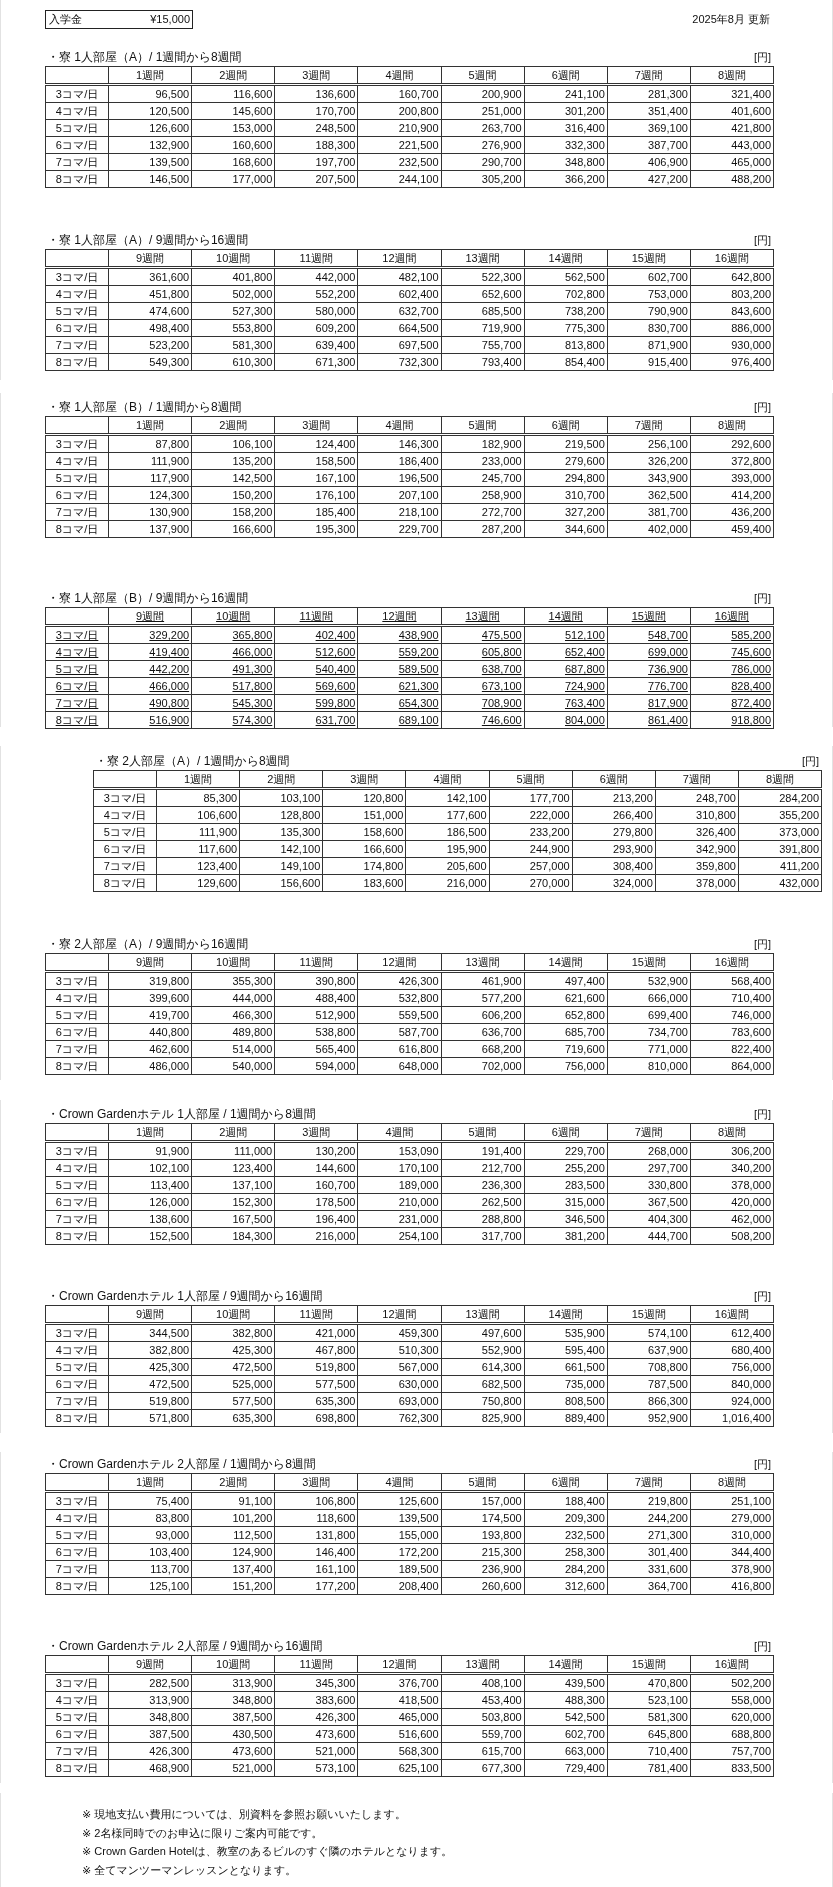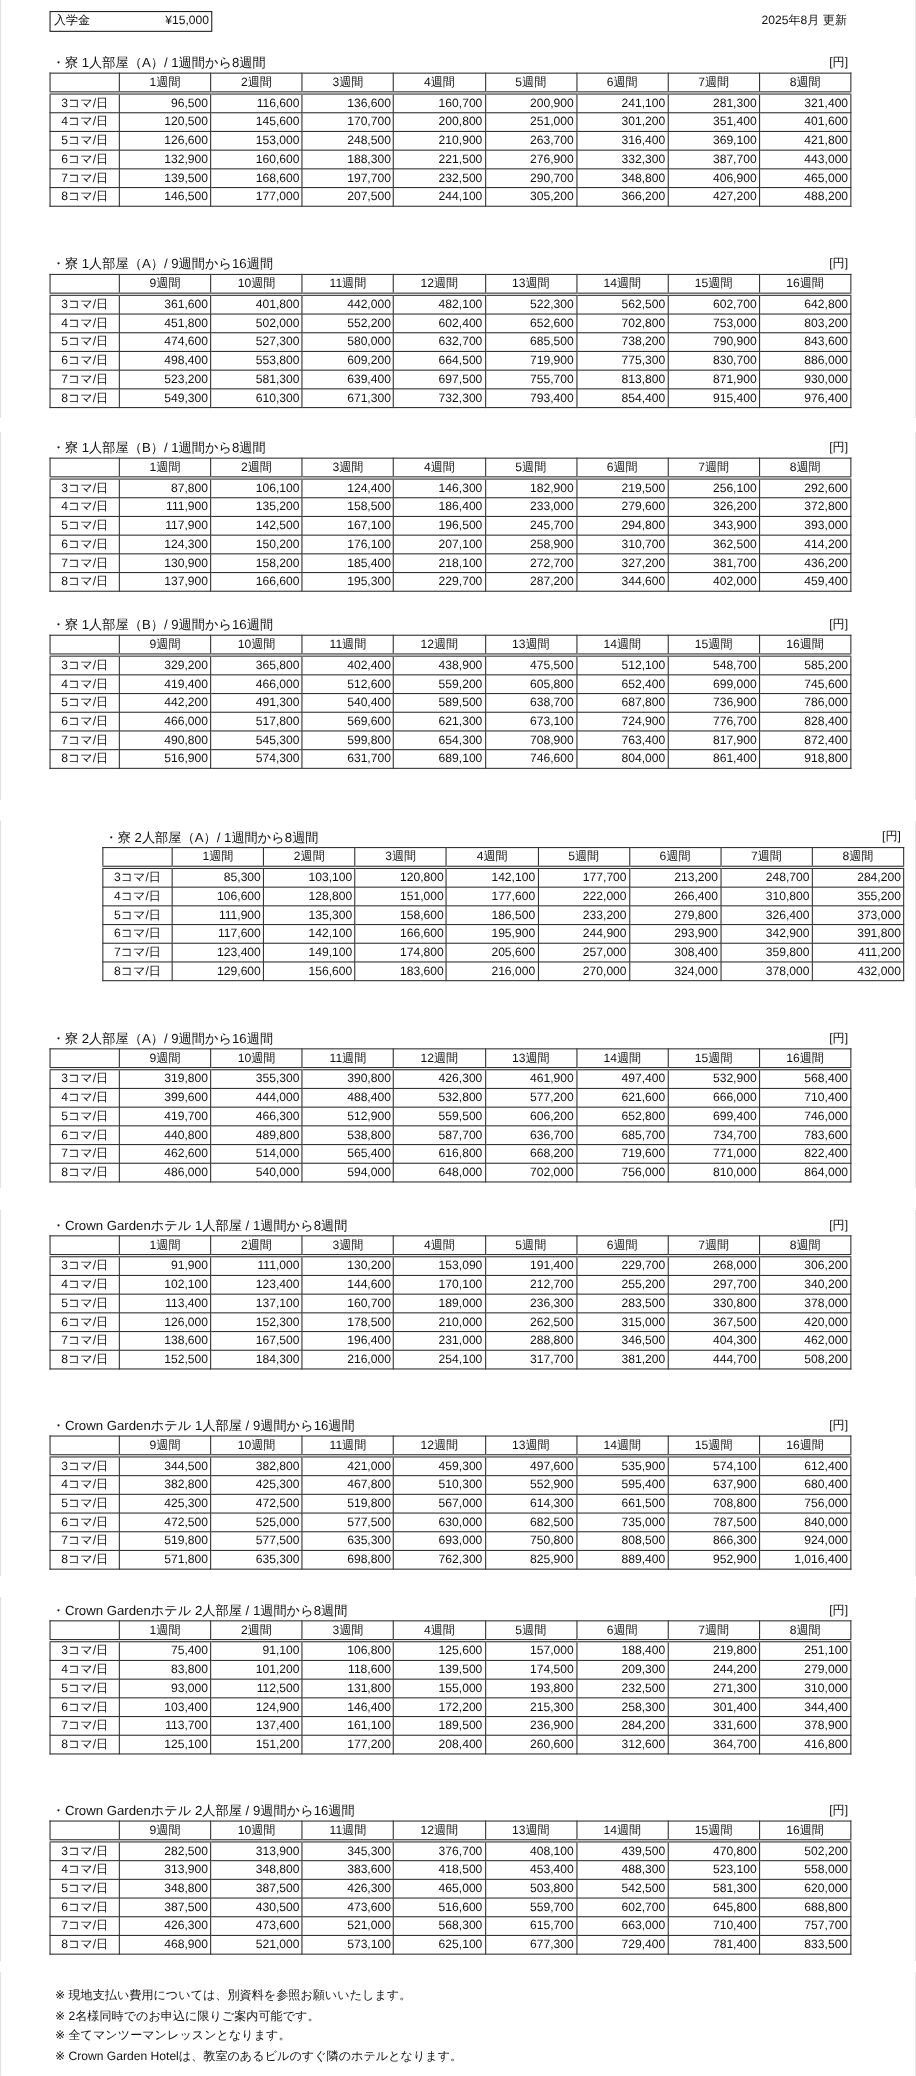--- a/index.html
+++ b/index.html
@@ -80,21 +80,21 @@
     border-top: 1.5px solid #444;
   }
   table.price tbody td.row-label { text-align: center; }
 
   .notes {
     position: absolute;
     left: 50px; top: 1805px;
     font-size: 11px;
     line-height: 18.6px;
   }
-  .notes div { white-space: nowrap; }
+  .notes div { white-space: nowrap; margin-left: 32px; }
 </style>
 </head>
 <body>
 
 <div class="edge left" style="top:0;height:380px"></div>
 <div class="edge right" style="top:0;height:380px"></div>
 <div class="edge left" style="top:393px;height:334px"></div>
 <div class="edge right" style="top:393px;height:334px"></div>
 <div class="edge left" style="top:746px;height:334px"></div>
 <div class="edge right" style="top:746px;height:334px"></div>
@@ -406,21 +406,21 @@
             <td>195,300</td>
             <td>229,700</td>
             <td>287,200</td>
             <td>344,600</td>
             <td>402,000</td>
             <td>459,400</td>
           </tr>
         </tbody>
       </table>
     </div>
-    <div class="sec" style="top: 559px;">
+    <div class="sec" style="top: 589px; text-decoration: underline;">
       <div class="sec-head">
         <span class="sec-title">・寮 1人部屋（B）/ 9週間から16週間</span>
         <span class="sec-unit">[円]</span>
       </div>
       <table class="price">
         <colgroup>
           <col class="c-label">
           <col>
           <col>
           <col>
@@ -1111,15 +1111,15 @@
             <td>833,500</td>
           </tr>
         </tbody>
       </table>
     </div>
   </div>
 
 <div class="notes">
   <div>※ 現地支払い費用については、別資料を参照お願いいたします。</div>
   <div>※ 2名様同時でのお申込に限りご案内可能です。</div>
+  <div>※ Crown Garden Hotelは、教室のあるビルのすぐ隣のホテルとなります。</div>
   <div>※ 全てマンツーマンレッスンとなります。</div>
-  <div>※ Crown Garden Hotelは、教室のあるビルのすぐ隣のホテルとなります。</div>
 </div>
 
 </body></html>

